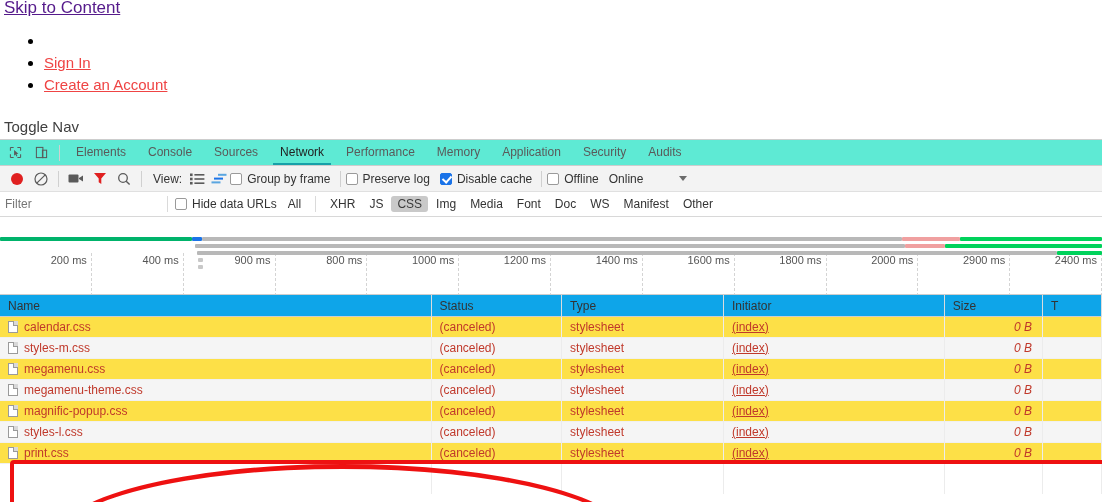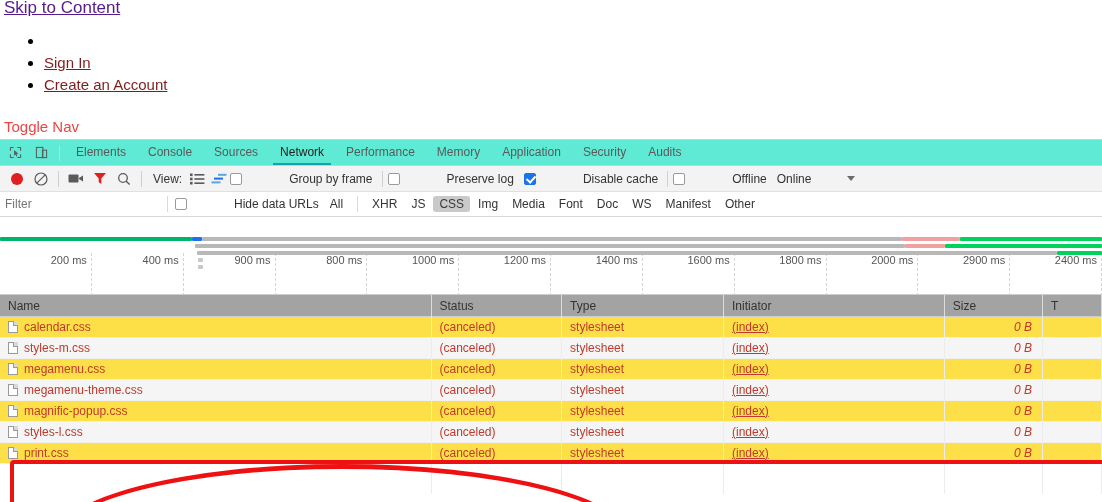--- a/index.html
+++ b/index.html
@@ -20,25 +20,25 @@
     position: absolute; left: 4px; top: -2px;
     font-size: 17px; color: #551a8b; text-decoration: underline;
     font-family: "Liberation Sans", sans-serif;
   }
   .nav-list {
     position: absolute; left: 0; top: 30px; margin: 0;
     padding-left: 44px; list-style: disc;
   }
   .nav-list li { height: 22px; line-height: 22px; }
   .nav-list li a {
-    font-size: 15px; color: #7f1d1d; text-decoration: underline;
+    font-size: 15px; color: #ef4444; text-decoration: underline;
   }
   .toggle-nav {
     position: absolute; left: 4px; top: 118px;
-    font-size: 15px; color: #ef4444;
+    font-size: 15px; color: #404040;
   }
 
   
   .devtools {
     position: absolute; left: 0; top: 139px; width: 1102px; height: 363px;
     background: #ffffff;
     border-top: 1px solid #cdcdcd;
     font-family: "Liberation Sans", sans-serif;
   }
 
@@ -97,21 +97,21 @@
   .cb.checked {
     background: #1a73e8; border-color: #1a73e8;
     position: relative;
   }
   .cb.checked::after {
     content: ""; position: absolute; left: 3px; top: 0px;
     width: 4px; height: 7px;
     border: solid #fff; border-width: 0 2px 2px 0;
     transform: rotate(42deg);
   }
-  .cbwrap { display: flex; align-items: center; white-space: nowrap; margin-right: 4px; gap: 42px; }
+  .cbwrap { display: flex; align-items: center; white-space: nowrap; margin-right: 4px; }
 
   .caret-down {
     width: 0; height: 0;
     border-left: 4px solid transparent; border-right: 4px solid transparent;
     border-top: 5px solid #6b6b6b;
   }
 
   
   .filterbar {
     display: flex; align-items: center;
@@ -153,21 +153,21 @@
     position: absolute; height: 4px; border-radius: 1px;
   }
 
   
   .table-wrap {
     position: relative; height: 199px; overflow: hidden;
     background: #fff;
   }
   .thead {
     display: flex; height: 22px; align-items: center;
-    background: #a3a3a3; border-bottom: 1px solid #cdcdcd;
+    background: #0ea5e9; border-bottom: 1px solid #cdcdcd;
     font-size: 12px; color: #333;
   }
   .th {
     padding-left: 8px; border-right: 1px solid #dcdcdc;
     height: 22px; line-height: 22px; overflow: hidden; white-space: nowrap;
   }
   .col-name   { width: 440px; }
   .col-status { width: 133px; }
   .col-type   { width: 165px; }
   .col-init   { width: 225px; }

